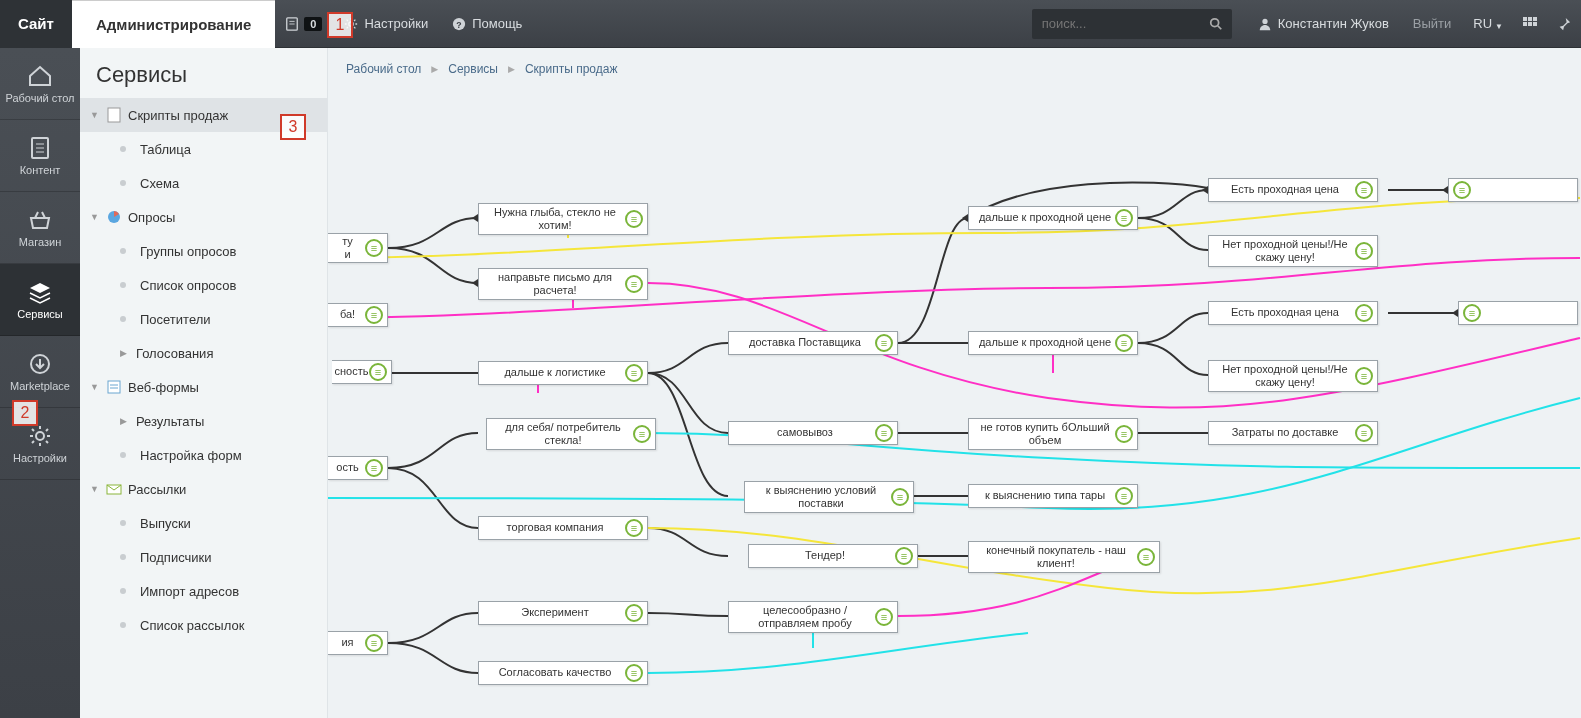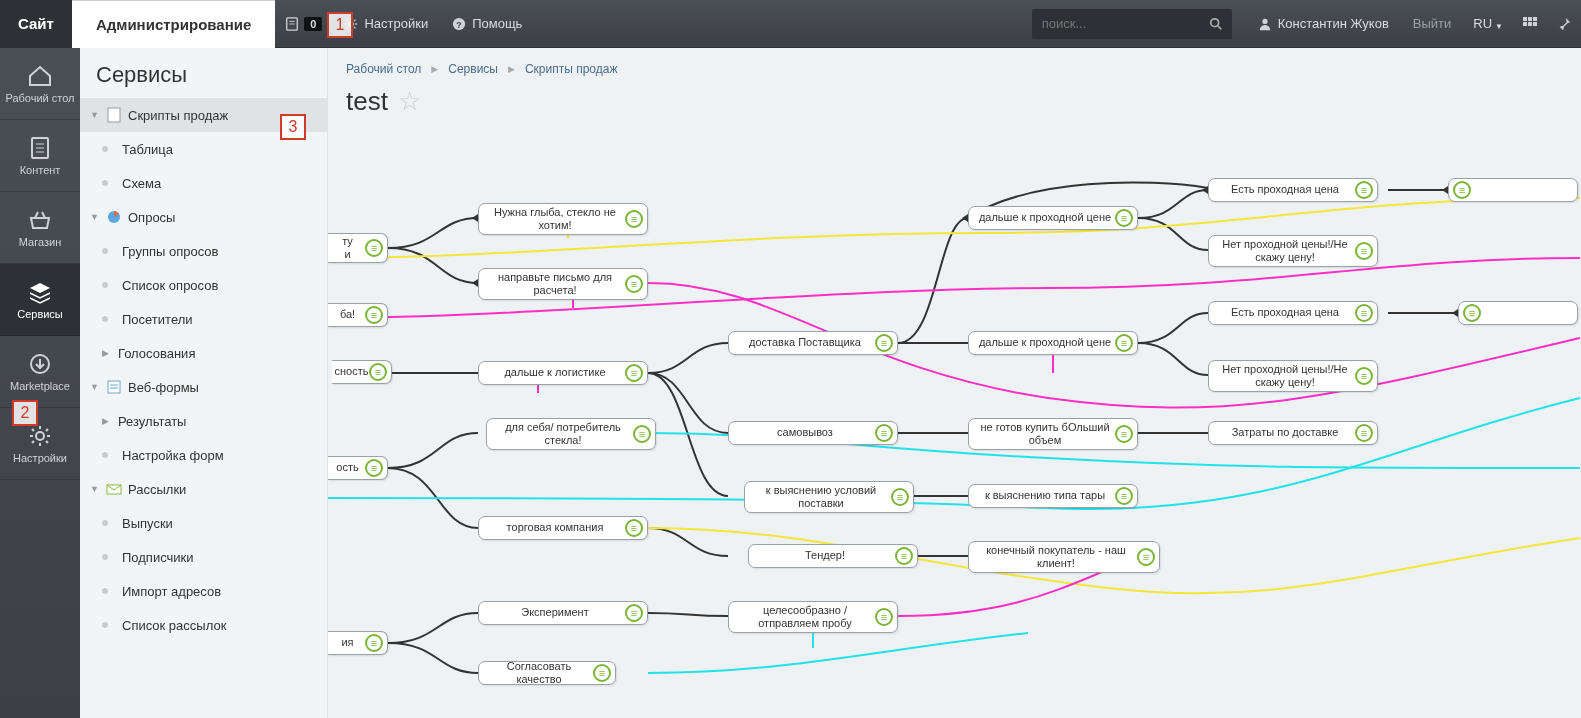--- a/index.html
+++ b/index.html
@@ -33,36 +33,36 @@
 .rail-icon { width:28px; height:24px; }
 
 
 .side { position:absolute; left:80px; top:48px; bottom:0; width:248px; background:#f2f5f6; border-right:1px solid #dfe4e7; overflow:hidden; }
 .side h2 { font-size:22px; font-weight:500; color:#333; padding:14px 16px 10px; }
 .tree { font-size:13px; color:#333; }
 .tree-row { display:flex; align-items:center; height:34px; padding-left:10px; cursor:pointer; gap:6px; }
 .tree-row.sel { background:#dfe3e6; }
 .tree-caret { width:10px; color:#999; font-size:9px; }
 .tree-ficon { width:16px; height:16px; }
-.tree-sub { padding-left: 16px; }
+.tree-sub { padding-left: 34px; }
 .tree-sub .tree-row { padding-left:6px; }
 .bullet { width:6px; height:6px; border-radius:50%; background:#c9cdd0; display:inline-block; margin-right:8px; }
 
 
 .main { position:absolute; left:328px; right:0; top:48px; bottom:0; background:#eef2f4; overflow:hidden; }
 .crumb { padding:14px 18px 6px; font-size:12px; color:#4a6b8a; display:flex; gap:10px; align-items:center; }
 .crumb a { color:#4a6b8a; text-decoration:none; }
 .crumb .sep { color:#aaa; font-size:9px; }
 .page-title { padding:4px 18px 12px; font-size:26px; font-weight:500; color:#333; display:flex; align-items:center; gap:10px; }
 .star { color:#c9cdd0; }
 
 .canvas { position:absolute; left:0; right:0; top:90px; bottom:0; background:#eef2f4; }
 .canvas svg { position:absolute; left:0; top:0; }
 
-.node { position:absolute; background:#fff; border:1px solid #9aa2a8; border-radius:7px; box-shadow:1px 1px 2px rgba(0,0,0,.1); font-size:11px; color:#333; display:flex; align-items:center; justify-content:center; text-align:center; padding:4px 24px 4px 8px; line-height:1.2; }
+.node { position:absolute; background:#fff; border:1px solid #9aa2a8; border-radius:0; box-shadow:1px 1px 2px rgba(0,0,0,.1); font-size:11px; color:#333; display:flex; align-items:center; justify-content:center; text-align:center; padding:4px 24px 4px 8px; line-height:1.2; }
 .node .dot { position:absolute; right:4px; top:50%; transform:translateY(-50%); width:18px; height:18px; border:2px solid #7ab53a; border-radius:50%; display:flex; align-items:center; justify-content:center; }
 .node .dot::before { content:"≡"; font-size:11px; color:#7ab53a; line-height:1; }
 .node.half { border-left:none; border-top-left-radius:0; border-bottom-left-radius:0; padding-left:4px; }
 
 </style>
 </head>
 <body>
 
 <div class="topbar">
   <div class="tb-btn tb-site">Сайт</div>
@@ -277,24 +277,20 @@
 </div>
 
 <div class="main">
   <div class="crumb">
     <a>Рабочий стол</a>
       <span class="sep">▶</span>
     <a>Сервисы</a>
       <span class="sep">▶</span>
     <a>Скрипты продаж</a>
   </div>
-  <div class="page-title">
-    <span>test</span>
-    <span class="star">☆</span>
-  </div>
 
   <div class="canvas">
 
     <svg width="1253" height="628">
       <g fill="none" stroke-width="2">
 
         <path d="M60 110 C110 110 110 80 150 80" stroke="#333"></path>
         <path d="M60 110 C110 110 110 145 150 145" stroke="#333"></path>
         <path d="M60 235 C110 235 110 235 150 235" stroke="#333"></path>
         <path d="M60 330 C110 330 110 295 150 295" stroke="#333"></path>
@@ -389,21 +385,21 @@
         <span class="dot"></span>
       </div>
     <div class="node" style="left:150px; top:378px; width:170px; height:24px;">
         <span>торговая компания</span>
         <span class="dot"></span>
       </div>
     <div class="node" style="left:150px; top:463px; width:170px; height:24px;">
         <span>Эксперимент</span>
         <span class="dot"></span>
       </div>
-    <div class="node" style="left:150px; top:523px; width:138px; height:24px;">
+    <div class="node" style="left:150px; top:523px; width:170px; height:24px;">
         <span>Согласовать качество</span>
         <span class="dot"></span>
       </div>
 
     <div class="node" style="left:400px; top:193px; width:170px; height:24px;">
         <span>доставка Поставщика</span>
         <span class="dot"></span>
       </div>
     <div class="node" style="left:400px; top:283px; width:170px; height:24px;">
         <span>самовывоз</span>

